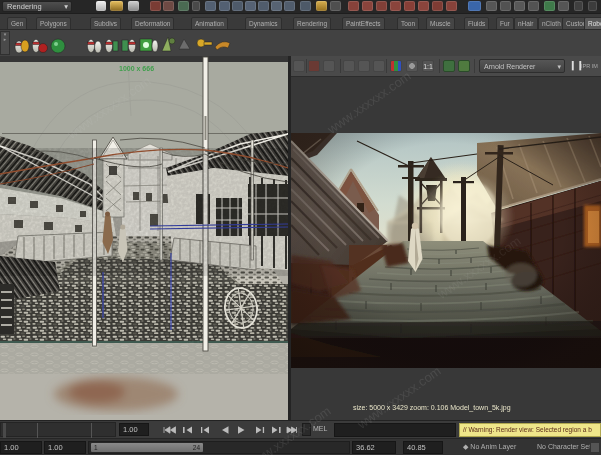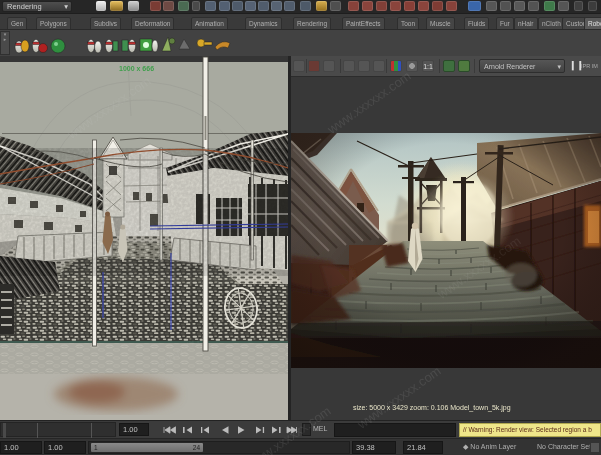--- a/index.html
+++ b/index.html
@@ -653,22 +653,22 @@
   <div class="abs" id="rowB">
     <div class="fld" style="left:0px;top:2px;width:42px;height:13px;line-height:11px;padding-left:3px;">1.00</div>
     <div class="fld" style="left:44px;top:2px;width:42px;height:13px;line-height:11px;padding-left:3px;">1.00</div>
 
     <div style="position:absolute;left:88px;top:2px;width:262px;height:13px;background:#282828;border:1px solid #1e1e1e;box-sizing:border-box;">
       <div style="position:absolute;left:2px;top:1px;width:112px;height:9px;background:linear-gradient(#8a8a8a,#6e6e6e);border-radius:1px;color:#222;font-size:6.5px;line-height:9px;">
         <span style="position:absolute;left:3px;">1</span>
           <span style="position:absolute;right:3px;">24</span>
       </div>
     </div>
-    <div class="fld" style="left:352px;top:2px;width:44px;height:13px;line-height:11px;padding-left:3px;">39.38</div>
-    <div class="fld" style="left:403px;top:2px;width:40px;height:13px;line-height:11px;padding-left:3px;">21.84</div>
+    <div class="fld" style="left:352px;top:2px;width:44px;height:13px;line-height:11px;padding-left:3px;">36.62</div>
+    <div class="fld" style="left:403px;top:2px;width:40px;height:13px;line-height:11px;padding-left:3px;">40.85</div>
     <div style="position:absolute;left:463px;top:4px;color:#b0b0b0;font-size:7px;">◆ No Anim Layer</div>
     <div style="position:absolute;left:537px;top:4px;color:#b0b0b0;font-size:7px;">No Character Set</div>
     <div style="position:absolute;left:590px;top:3px;width:8px;height:9px;background:#555;border:1px solid #333;"></div>
   </div>
 
   <div class="wm" style="left:320px;top:95px;">www.xxxxxx.com</div>
   <div class="wm" style="left:60px;top:100px;">www.xxxxxx.com</div>
   <div class="wm" style="left:350px;top:390px;">www.xxxxxx.com</div>
   <div class="wm" style="left:240px;top:430px;">www.xxxxxx.com</div>
   <div class="wm" style="left:150px;top:330px;opacity:0.75;">www.xxxxxx.com</div>

